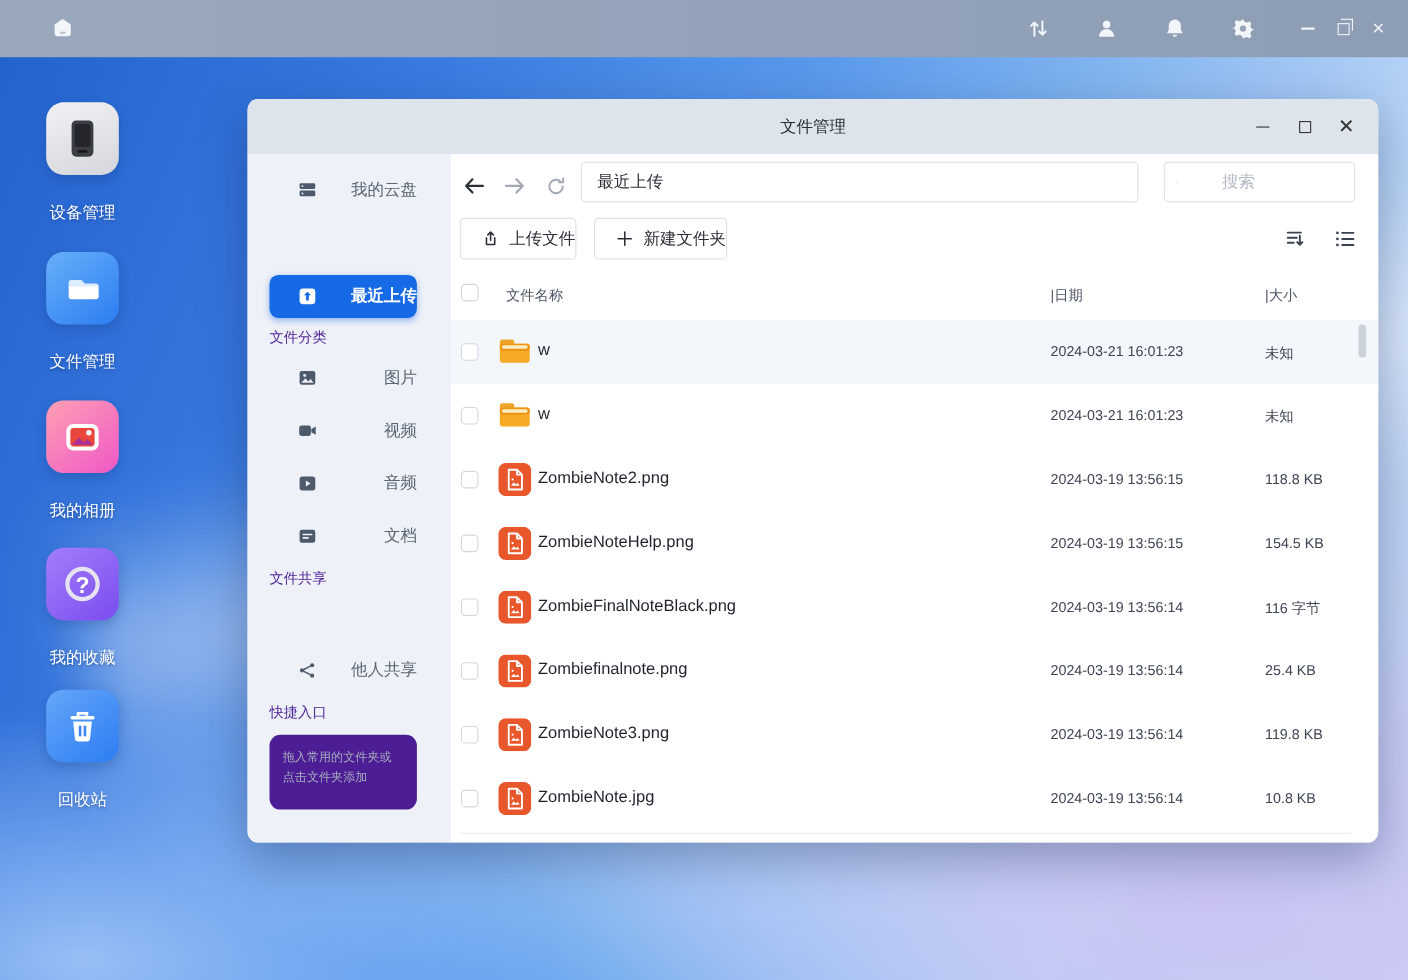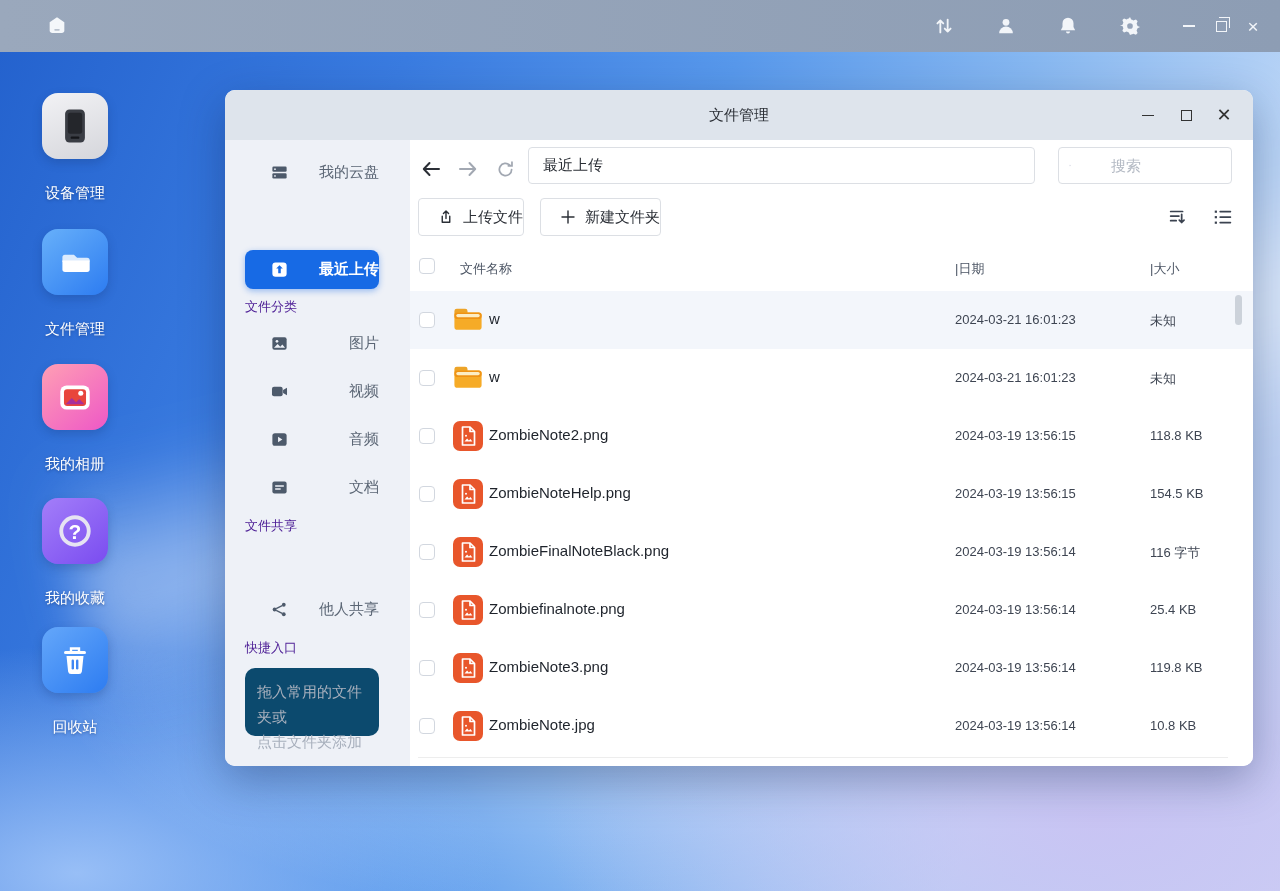--- a/index.html
+++ b/index.html
@@ -57,22 +57,22 @@
 
   .winbody { display:flex; height:626px; }
 
   
   .sidebar { position:relative; width:185px; background:#eef1f7; flex:none; }
   .side-item { position:absolute; left:20px; width:134px; height:40px; display:flex; align-items:center;
     padding-left:24px; border-radius:8px; cursor:pointer; color:#5b6675; font-size:15px;justify-content:space-between; }
   .side-item .sic { width:20px; height:20px; margin-right:10px; flex:none; display:flex; align-items:center; justify-content:center; }
   .side-item.active { background:#176ae5; color:#fff; font-weight:bold; height:39px; box-shadow:0 2px 6px rgba(23,106,229,.4); }
   .side-sec { position:absolute; left:20px; color:#4c1d95; font-size:13px; }
-  .quickbox { position:absolute; left:20px; top:528px; width:134px; height:68px; background:#0c4a6e;
-    border-radius:10px; padding:12px 12px; color:#a7afbc; font-size:15px; line-height:1.65; cursor:pointer; }
+  .quickbox { position:absolute; left:20px; top:528px; width:134px; height:68px; background:#4c1d95;
+    border-radius:10px; padding:12px 12px; color:#a7afbc; font-size:11px; line-height:1.65; cursor:pointer; }
 
   
   .content { position:relative; flex:1; background:#fff; }
   .navbtn { position:absolute; top:14px; width:30px; height:30px; display:flex; align-items:center; justify-content:center; cursor:pointer; }
   .addr { position:absolute; left:118px; top:7px; width:507px; height:37px; border:1px solid #dcdfe4; border-radius:4px;
     font-size:15px; color:#2b2f36; padding:0 14px; outline:none; background:#fff; font-family:"Liberation Sans",sans-serif; }
   .search { position:absolute; left:648px; top:7px; width:174px; height:37px; border:1px solid #dcdfe4; border-radius:4px;
     display:flex; align-items:center; padding:0 10px; background:#fff;gap:32px; }
   .search input { border:none; outline:none; width:110px; margin-left:8px; font-size:15px; color:#2b2f36;
     font-family:"Liberation Sans",sans-serif; }

